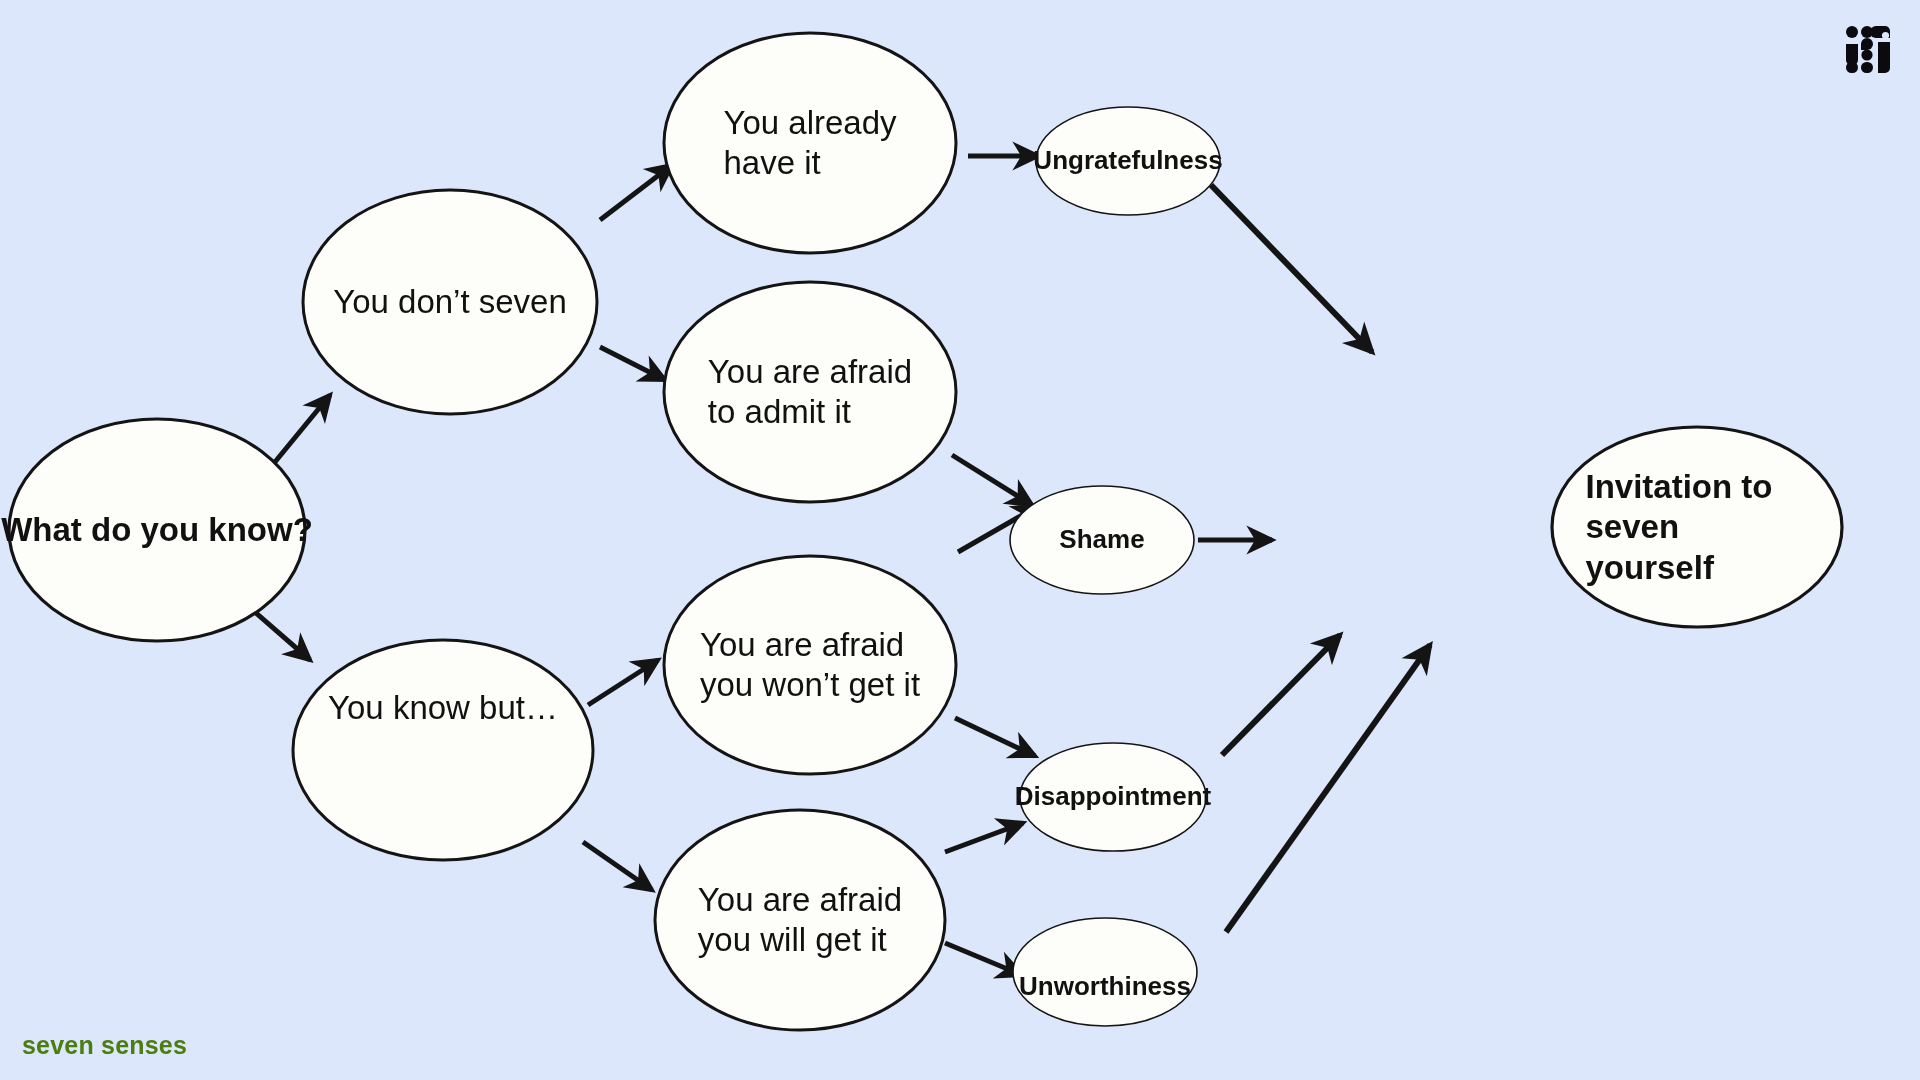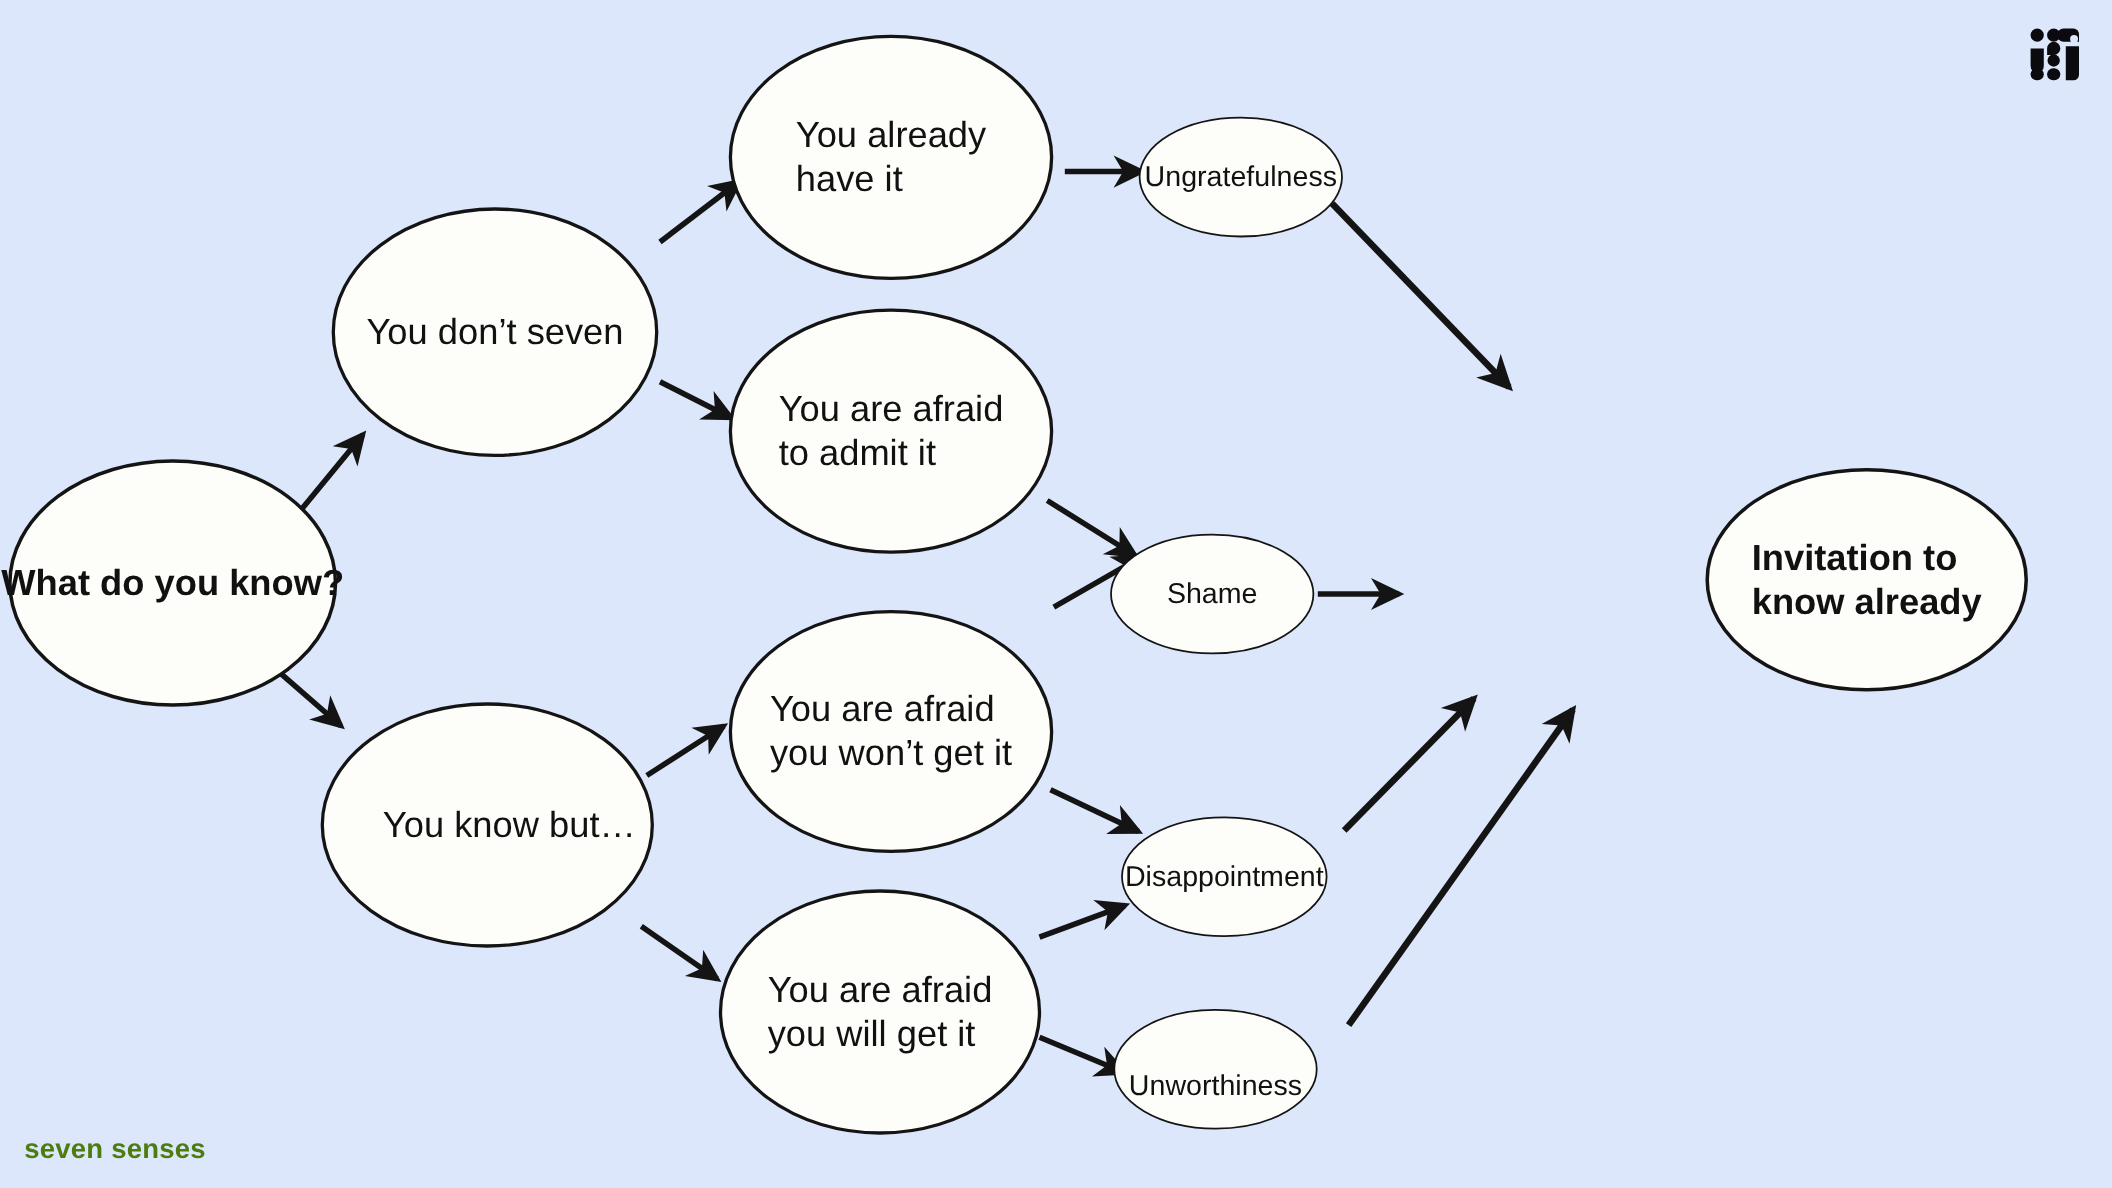--- a/index.html
+++ b/index.html
@@ -24,21 +24,21 @@
     position: absolute;
     text-align: left;
     color: #111111;
     line-height: 1.22;
     pointer-events: none;
     white-space: pre-line;
     transform: translate(-50%, -50%);
   }
   .lbl-primary { font-size: 33px; font-weight: 400; }
   .lbl-bold    { font-size: 33px; font-weight: 700; }
-  .lbl-small   { font-size: 26px; font-weight: 400; }
+  .lbl-small   { font-size: 26px; font-weight: 700; }
   .brand-footer {
     position: absolute;
     left: 22px;
     bottom: 20px;
     font-size: 25px;
     font-weight: 700;
     letter-spacing: 0.2px;
     color: #4d7c0f;
   }
   .brand-logo {
@@ -91,35 +91,35 @@
       <ellipse cx="1102" cy="540" rx="92" ry="54" fill="#fdfdfa" stroke="#141414" stroke-width="1.6"></ellipse>
       <ellipse cx="1113" cy="797" rx="93" ry="54" fill="#fdfdfa" stroke="#141414" stroke-width="1.6"></ellipse>
       <ellipse cx="1105" cy="972" rx="92" ry="54" fill="#fdfdfa" stroke="#141414" stroke-width="1.6"></ellipse>
       <ellipse cx="1697" cy="527" rx="145" ry="100" fill="#fdfdfa" stroke="#141414" stroke-width="3.2"></ellipse>
     </g>
 </svg>
 
 <div id="label-layer">
     <div class="node-label lbl-bold" style="left: 157px; top: 530px;">What do you know?</div>
     <div class="node-label lbl-primary" style="left: 450px; top: 302px;">You don’t seven</div>
-    <div class="node-label lbl-primary" style="left: 443px; top: 750px; margin-left: 20px;">You know but…</div>
+    <div class="node-label lbl-primary" style="left: 443px; top: 708px;">You know but…</div>
     <div class="node-label lbl-primary" style="left: 810px; top: 143px;">You already
 have it</div>
     <div class="node-label lbl-primary" style="left: 810px; top: 392px;">You are afraid
 to admit it</div>
     <div class="node-label lbl-primary" style="left: 810px; top: 665px;">You are afraid
 you won’t get it</div>
     <div class="node-label lbl-primary" style="left: 800px; top: 920px;">You are afraid
 you will get it</div>
     <div class="node-label lbl-small" style="left: 1128px; top: 161px;">Ungratefulness</div>
     <div class="node-label lbl-small" style="left: 1102px; top: 540px;">Shame</div>
     <div class="node-label lbl-small" style="left: 1113px; top: 797px;">Disappointment</div>
     <div class="node-label lbl-small" style="left: 1105px; top: 972px; margin-top: 15px;">Unworthiness</div>
     <div class="node-label lbl-bold" style="left: 1697px; top: 527px;">Invitation to
-know already</div>
+seven yourself</div>
   </div>
 
 <div class="brand-footer">seven senses</div>
 
 <svg class="brand-logo" viewBox="0 0 48 52">
   <g fill="#0b0b0f">
     <rect x="2" y="4" width="12" height="12" rx="6"></rect>
     <rect x="17" y="4" width="12" height="12" rx="6"></rect>
     <path d="M32 4 h9 a5 5 0 0 1 5 5 v7 h-14 a5 5 0 0 1 0 -12 z"></path>
     <circle cx="41.5" cy="13.5" r="3.6" fill="#dce7fb"></circle>

